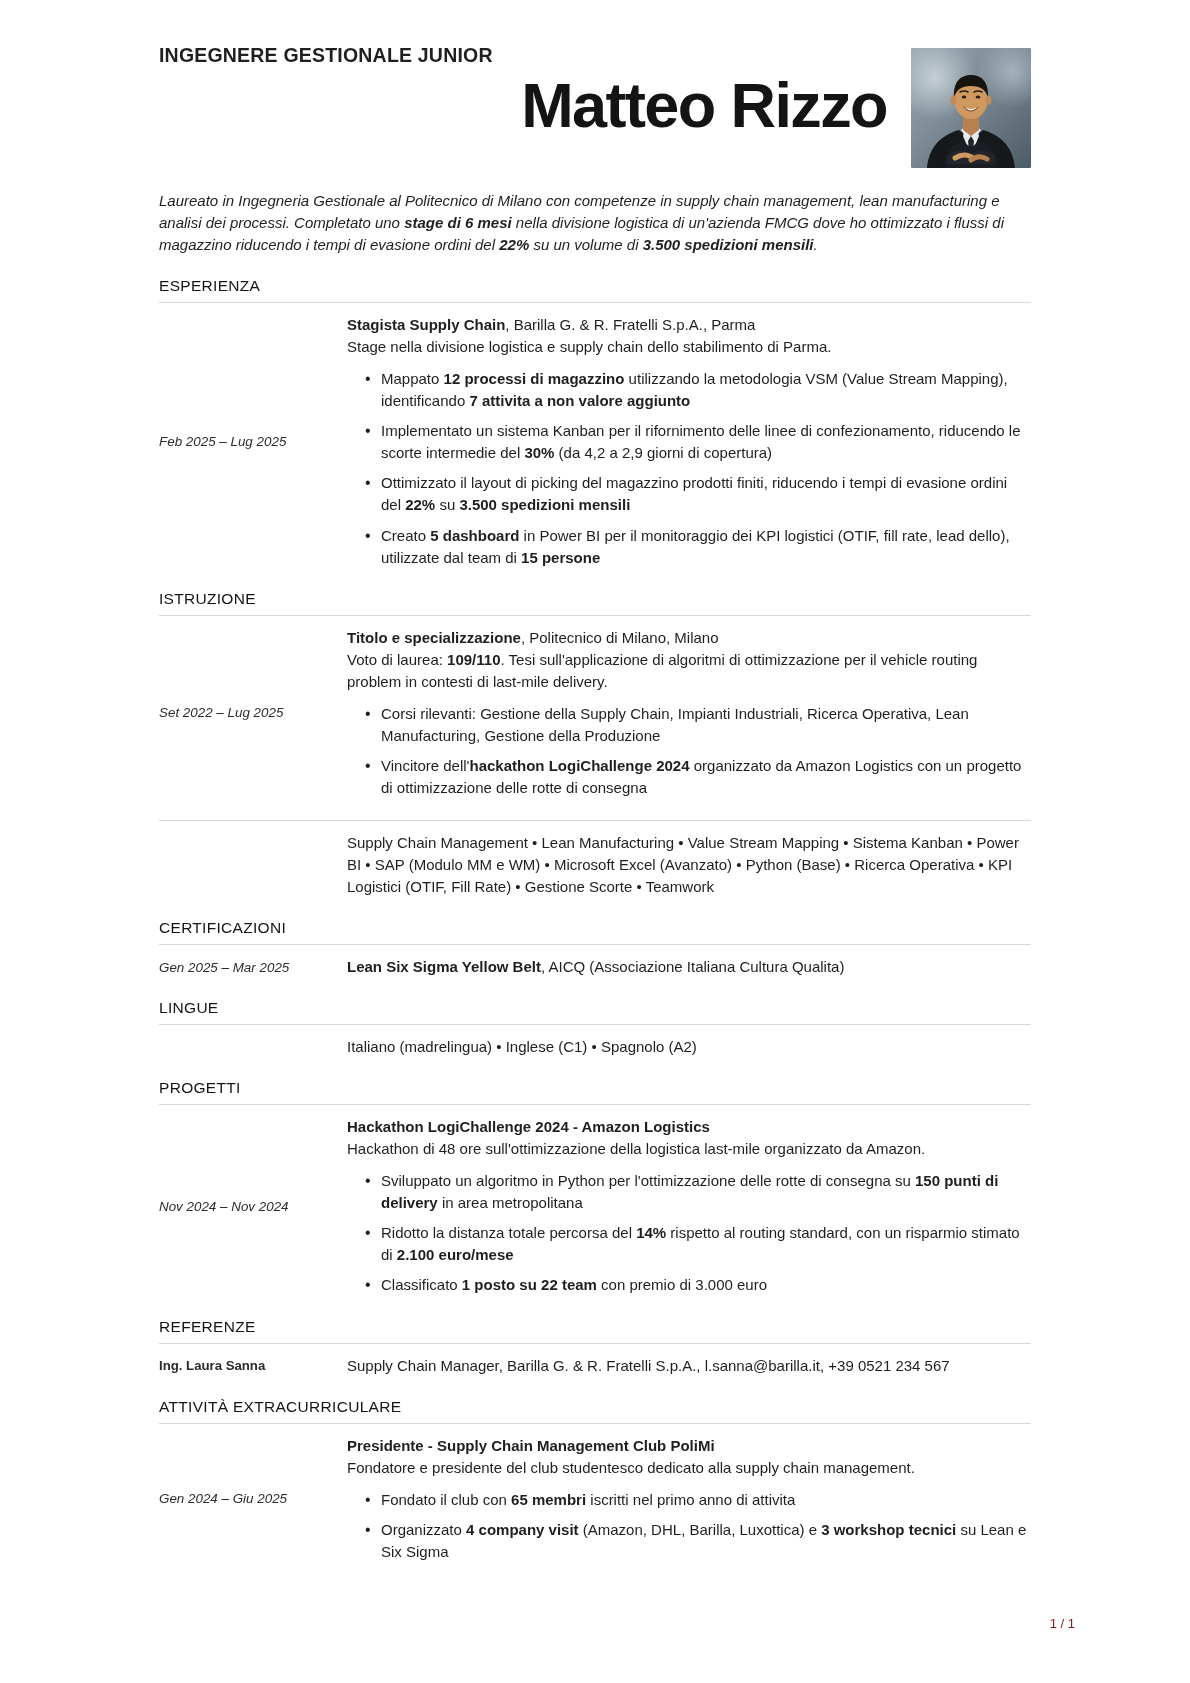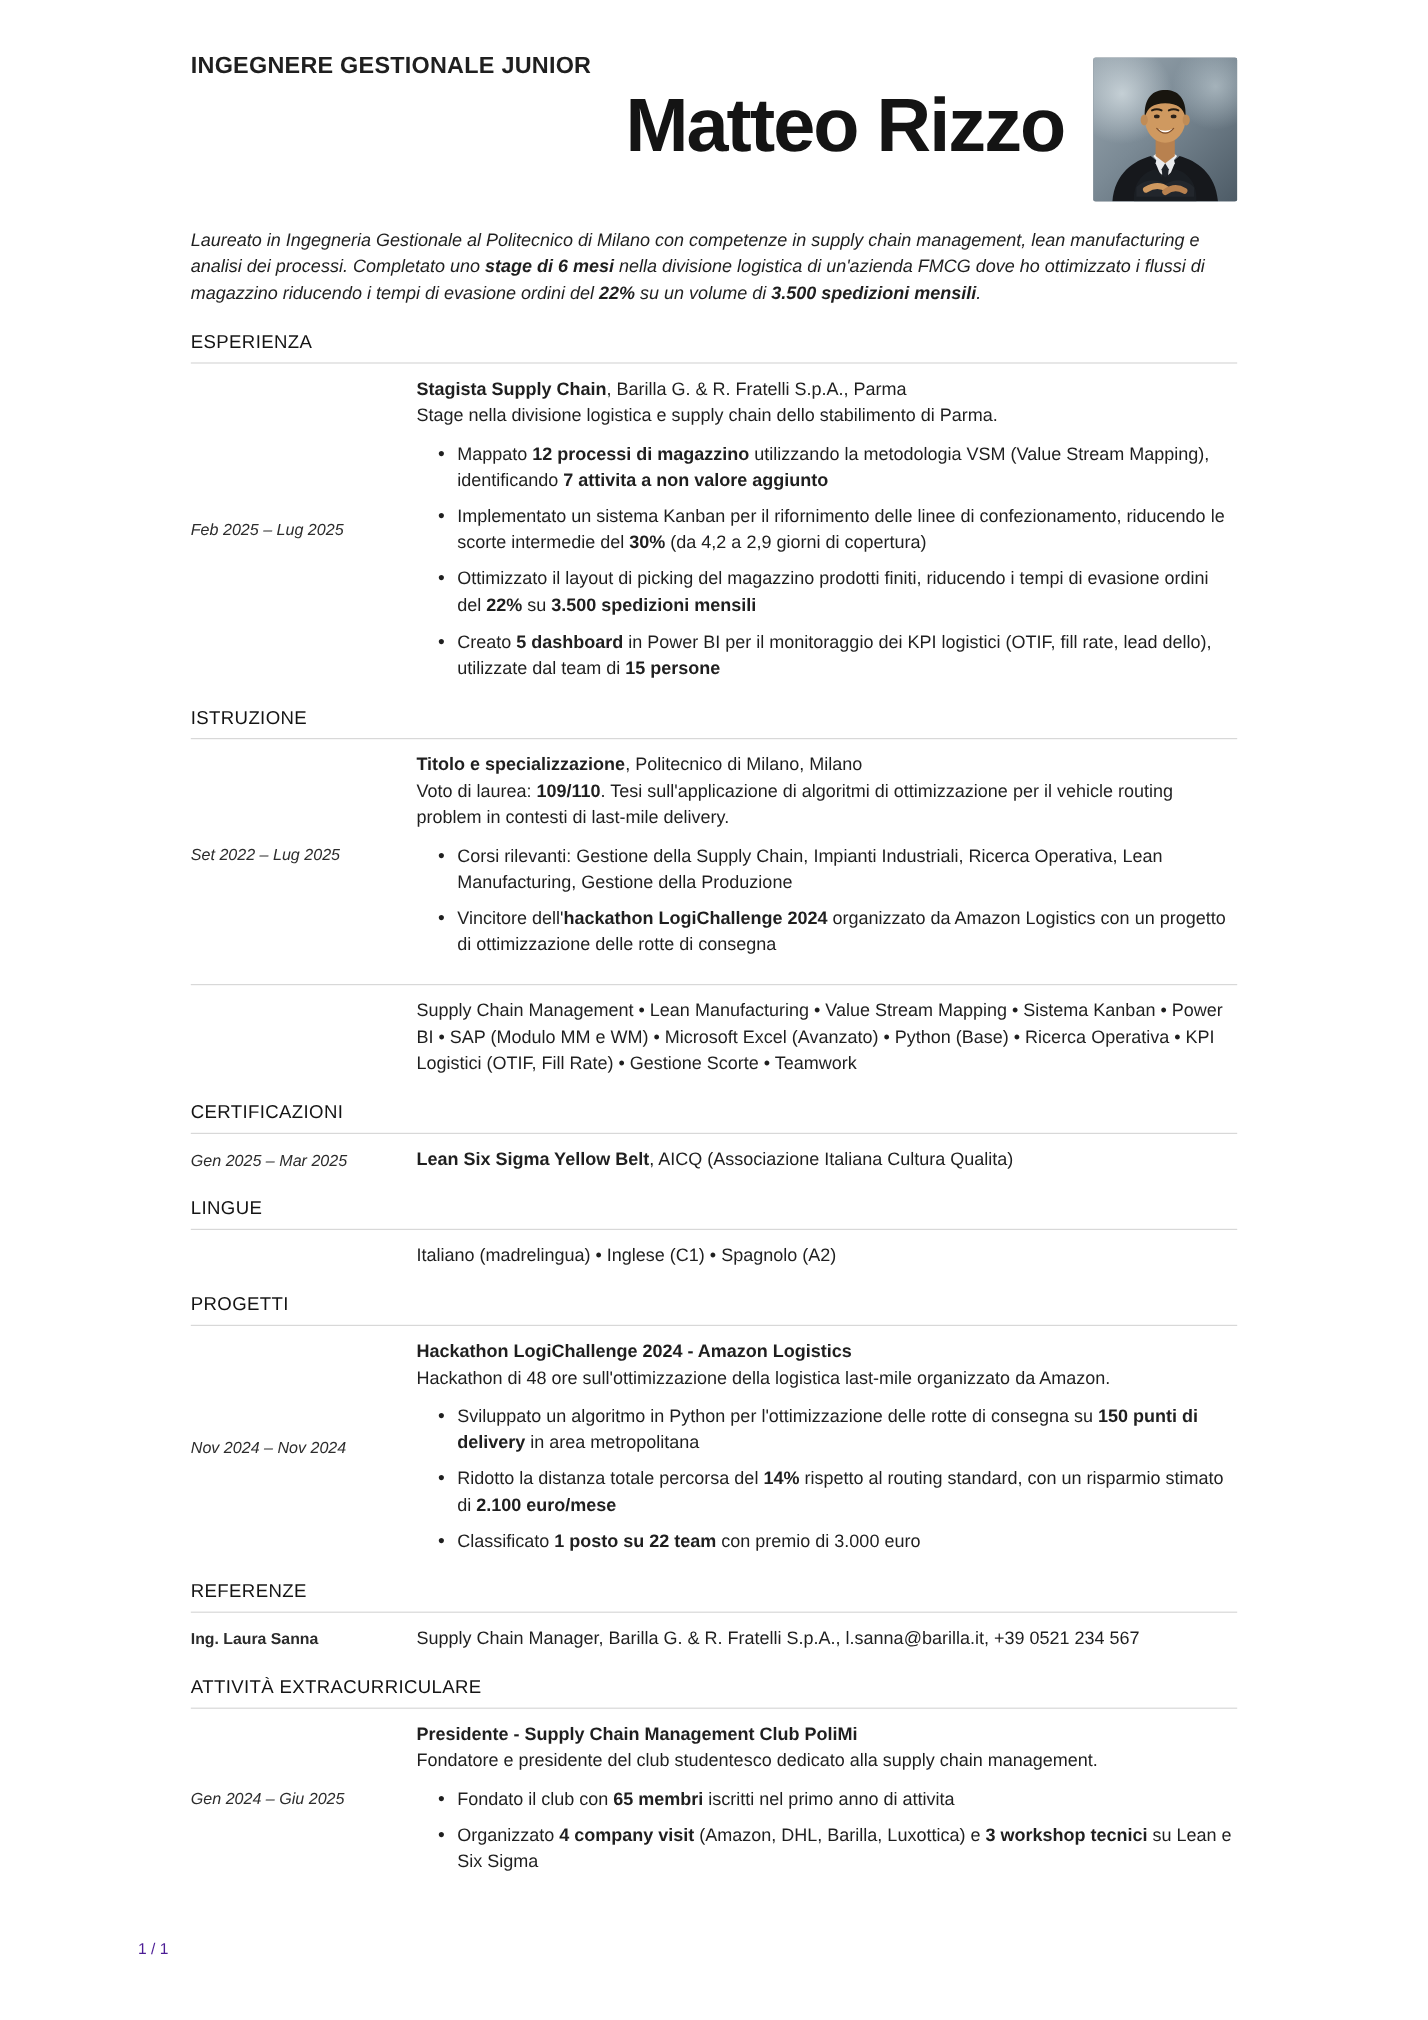--- a/index.html
+++ b/index.html
@@ -149,23 +149,23 @@
     line-height: 1.47;
     color: #1f1f1f;
   }
 
   
   .footer {
     position: absolute;
     left: 0;
     right: 0;
     bottom: 52px;
-    text-align: left;
+    text-align: right;
     font-size: 13px;
-    color: #4c1d95;
+    color: #7f1d1d;
   }
 </style>
 </head>
 <body>
 
 <div class="page">
 
   <div class="header">
     <div class="header-left">
       <div class="job-title">INGEGNERE GESTIONALE JUNIOR</div>

